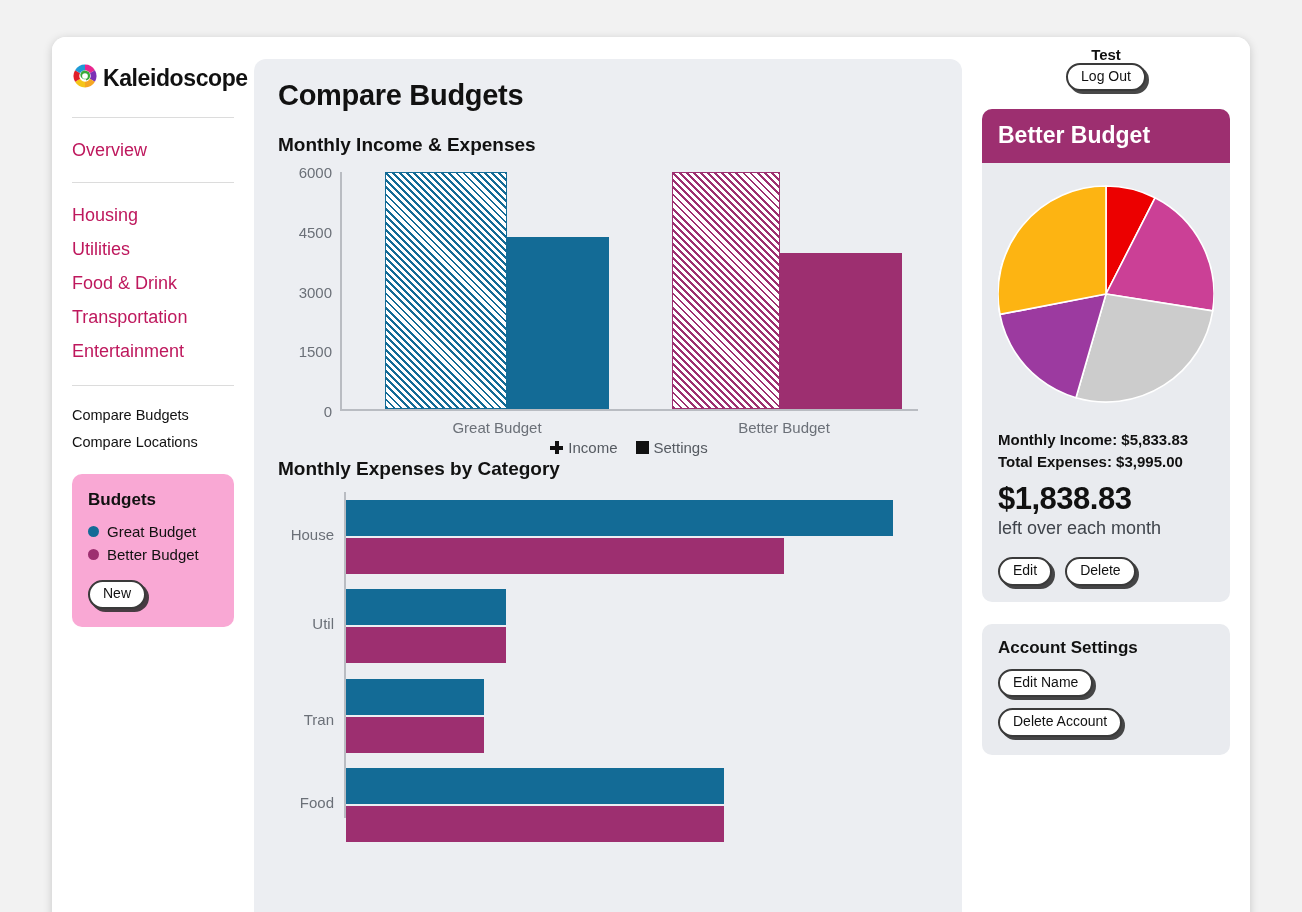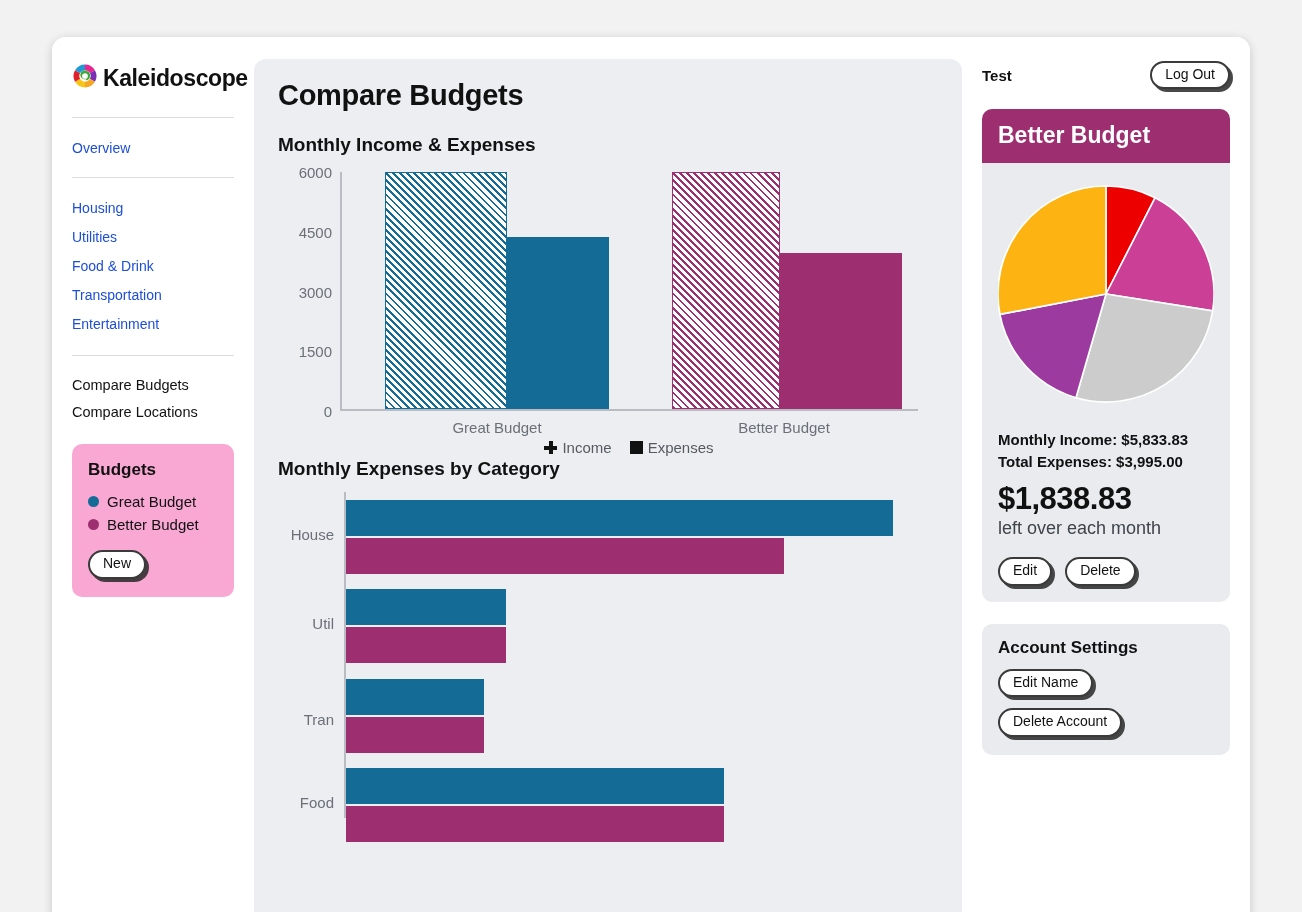--- a/index.html
+++ b/index.html
@@ -43,22 +43,22 @@
     color: #111111;
     white-space: nowrap;
   }
   .divider {
     height: 1px;
     background: #dcdcdc;
     margin: 0 0 16px 0;
   }
   .nav-primary { margin-bottom: 14px; }
   .nav-item {
-    font-size: 14px;
-    color: #1d4ed8;
+    font-size: 18px;
+    color: #be185d;
     padding: 6px 0 7px 0;
     cursor: pointer;
     white-space: nowrap;
   }
   .nav-sub {
     font-size: 14.5px;
     color: #111111;
     padding: 5px 0 6px 0;
     cursor: pointer;
   }
@@ -226,23 +226,24 @@
   
   #right-rail {
     width: 288px;
     flex: 0 0 288px;
     padding: 22px 20px 0 20px;
     background: #ffffff;
   }
   #rail-header {
     display: flex;
     align-items: center;
-    justify-content: space-between;
+    justify-content: flex-end;
     margin-bottom: 18px;
     height: 32px;
+    flex-direction: column;
   }
   #account-name { font-size: 15px; font-weight: bold; color: #111111; }
 
   #budget-card {
     border-radius: 10px;
     overflow: hidden;
     background: #e9ebef;
     margin-bottom: 22px;
   }
   #budget-card-header {
@@ -383,21 +384,21 @@
         <div class="vc-cat" style="left:444px;">Better Budget</div>
       </div>
 
       <div id="income-legend">
         <span class="legend-item">
           <span class="legend-plus"></span>
           <span>Income</span>
         </span>
         <span class="legend-item">
           <span class="legend-square"></span>
-          <span>Expenses</span>
+          <span>Settings</span>
         </span>
       </div>
     </section>
 
     <section id="expense-chart-wrap">
       <h2 class="chart-title">Monthly Expenses by Category</h2>
 
       <div class="hc-plot">
         <div class="hc-axis-y"></div>
 

